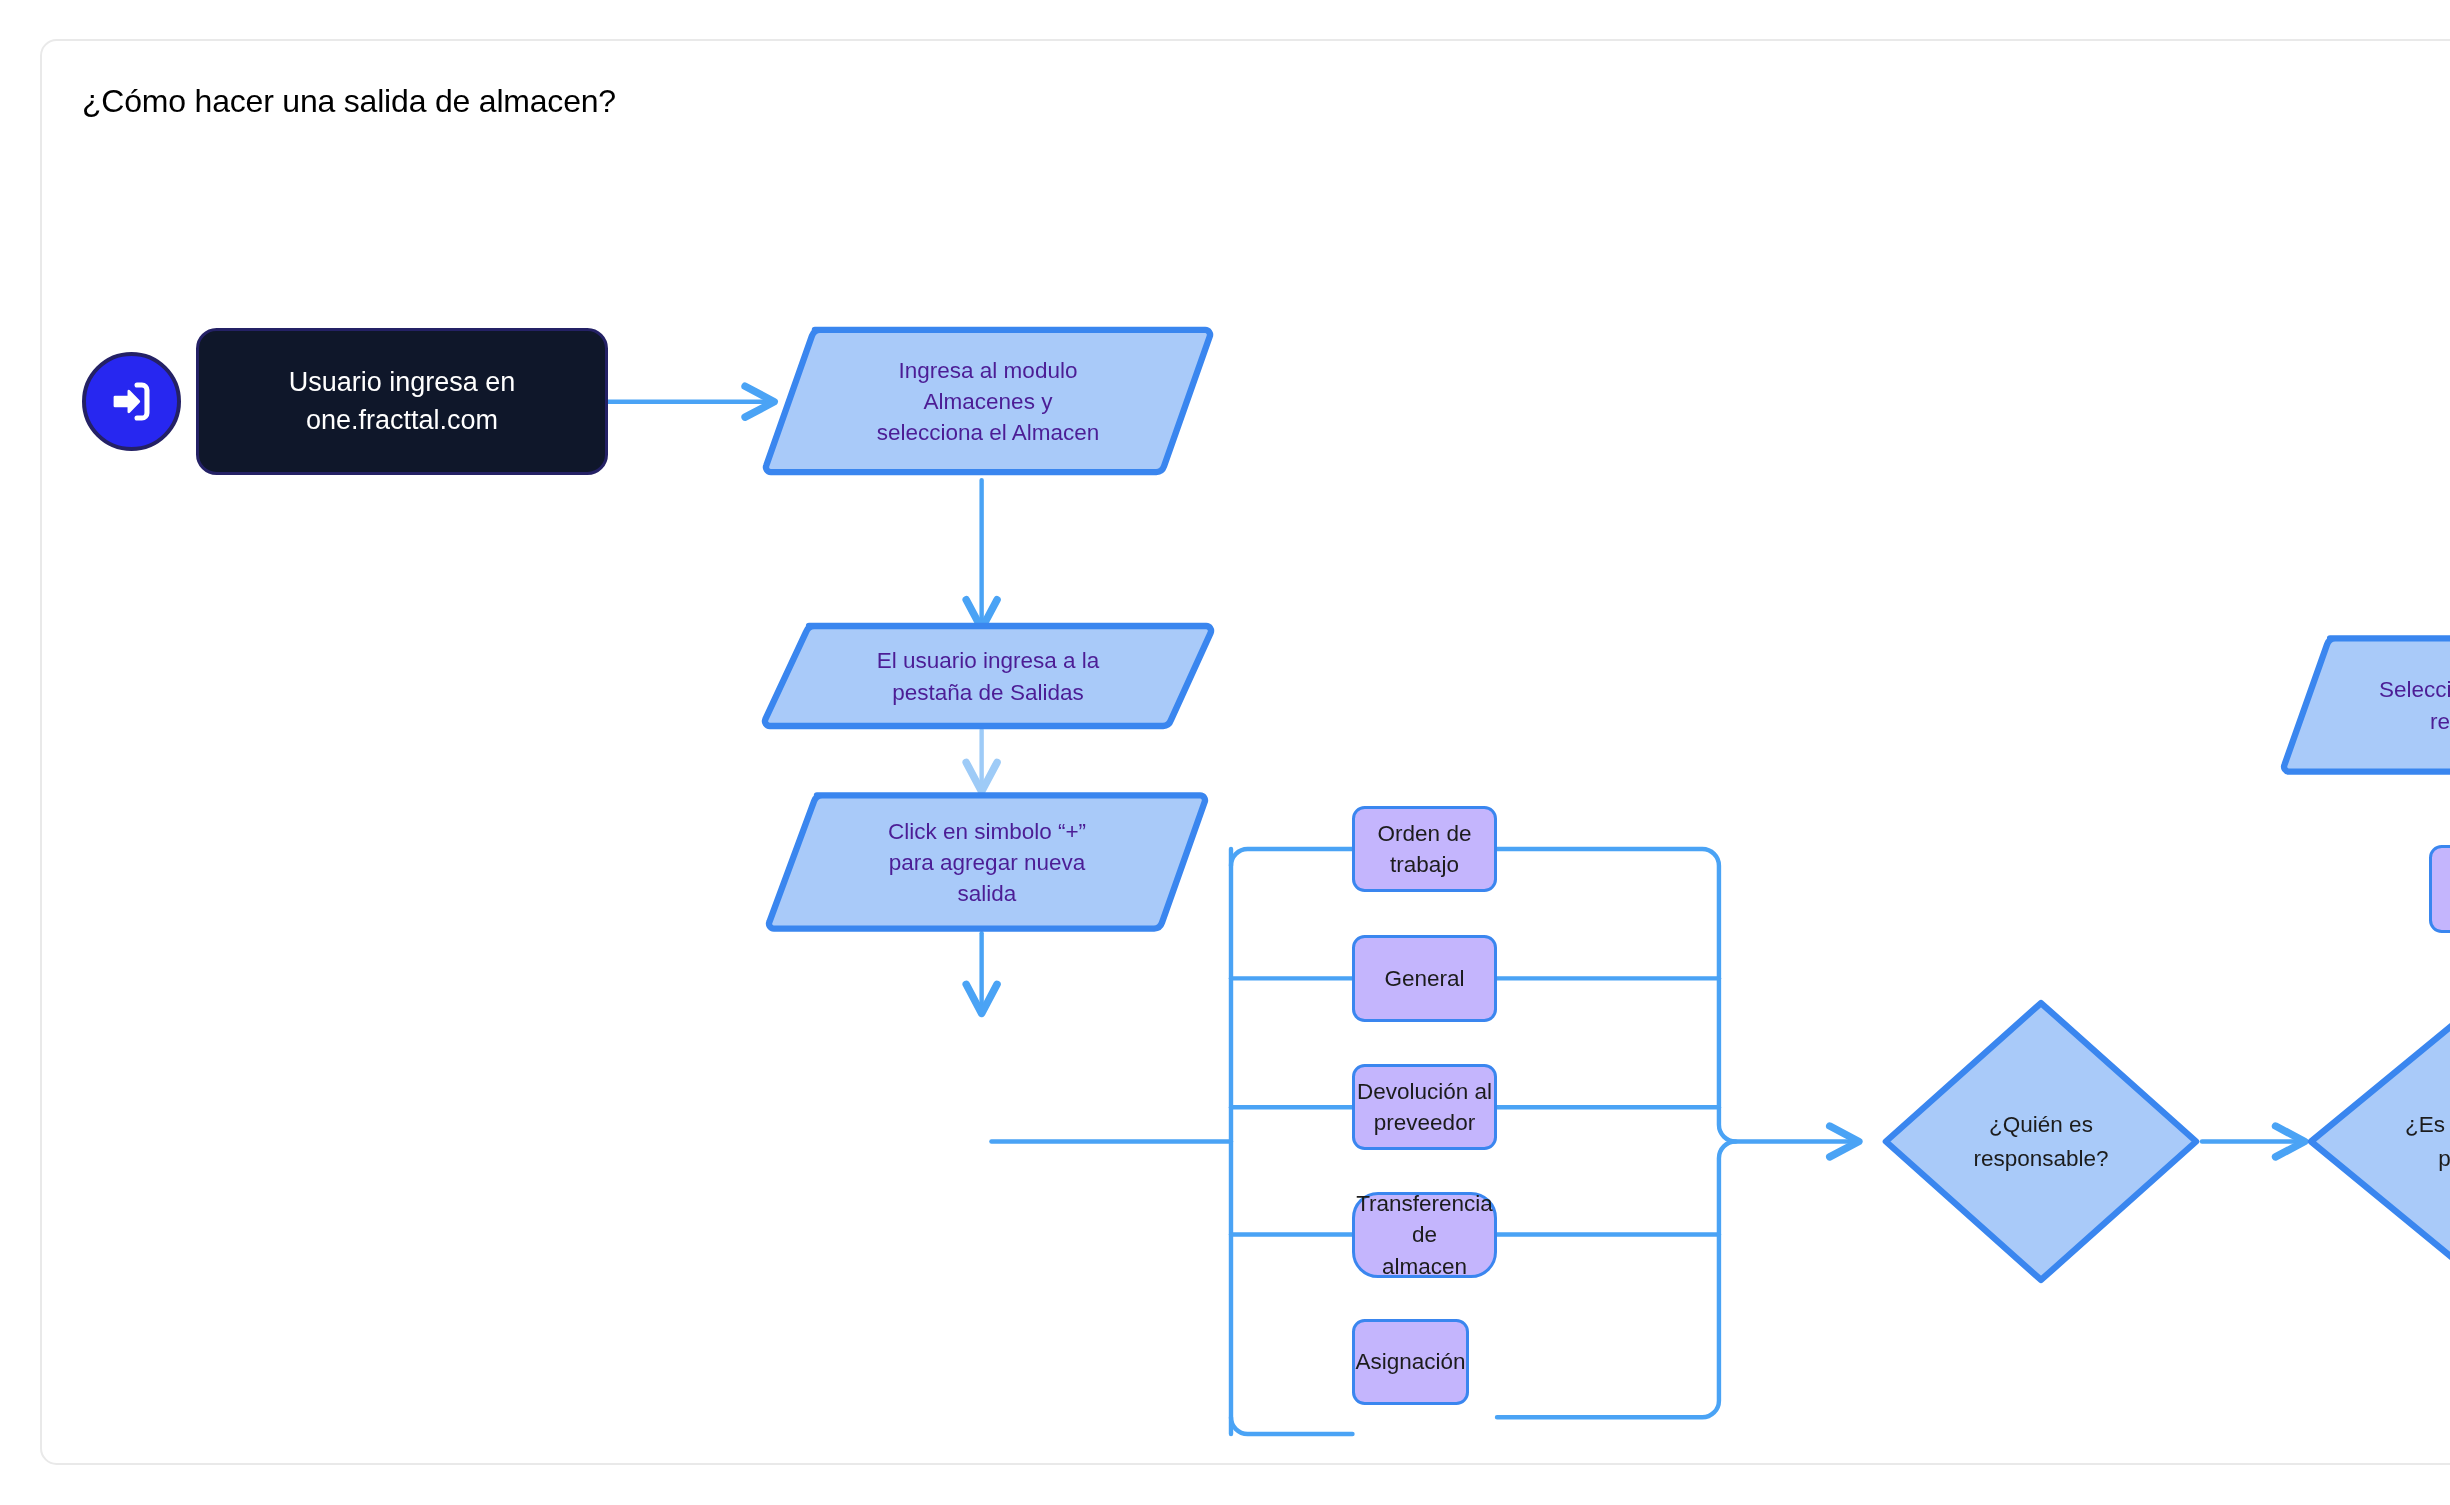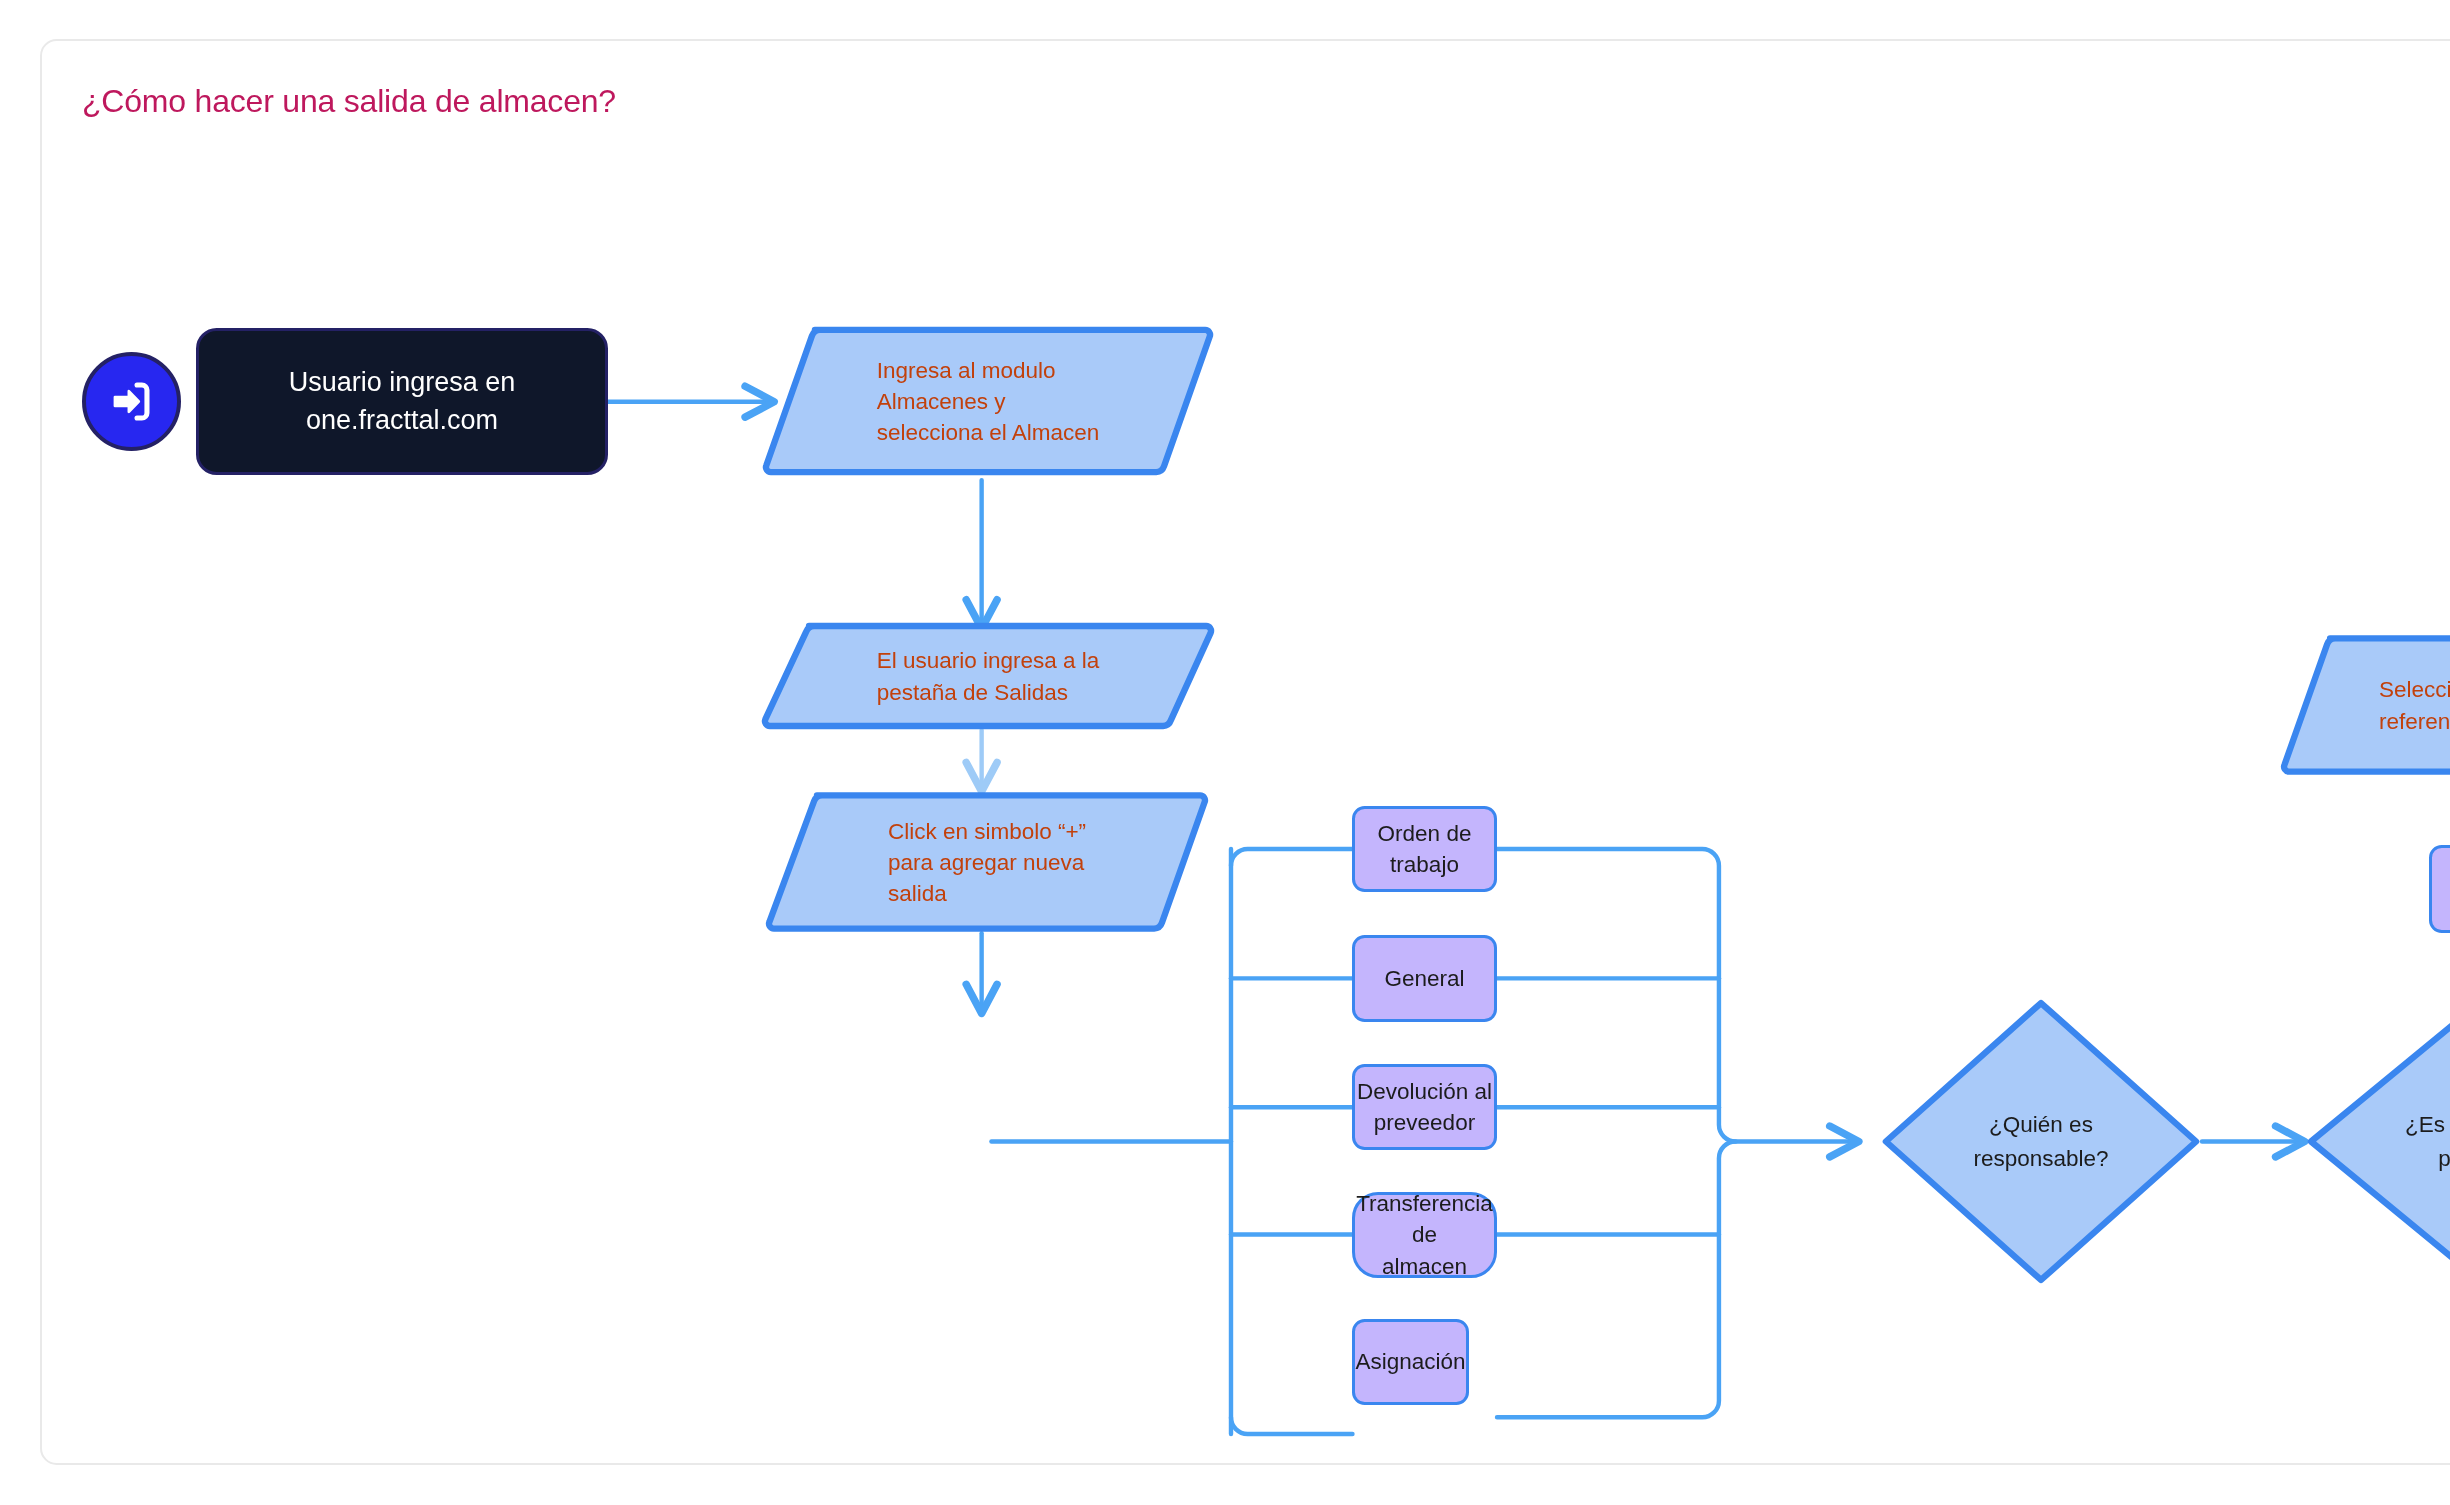--- a/index.html
+++ b/index.html
@@ -12,21 +12,21 @@
   #card{
     position:absolute;left:40px;top:39px;
     width:3158px;height:1426px;
     background:#ffffff;
     border:2px solid #e9e9e9;
     border-radius:16.7px;
     box-sizing:border-box;
   }
   #page-title{
     position:absolute;left:82px;top:83px;
-    font-size:32px;color:#be185d;letter-spacing:-0.2px;
+    font-size:32px;color:#000000;letter-spacing:-0.2px;
     white-space:nowrap;
   }
   #canvas{position:absolute;left:0;top:0;width:3238px;height:1505px;}
   svg.edges{position:absolute;left:0;top:0;width:3238px;height:1505px;pointer-events:none;}
 
   .node{position:absolute;box-sizing:border-box;display:flex;align-items:center;justify-content:center;text-align:center;}
   .node .lbl{white-space:pre-line;line-height:1.38;}
 
   
   .rr{border-radius:20.6px;}
@@ -44,22 +44,22 @@
   .proc{
     background:#c4b5fd;border:3.4px solid #3a86ef;color:#1c1c1c;
     border-radius:12.7px;font-size:22.5px;
   }
 
   
   .para{position:absolute;}
   .para svg{position:absolute;left:0;top:0;overflow:visible;}
   .para .lbl{
     position:absolute;left:0;top:0;width:100%;height:100%;
-    display:flex;align-items:center;justify-content:center;text-align:left;
-    color:#c2410c;font-size:22.5px;line-height:1.38;white-space:pre-line;
+    display:flex;align-items:center;justify-content:center;text-align:center;
+    color:#4c1d95;font-size:22.5px;line-height:1.38;white-space:pre-line;
     padding:0 19.6px;box-sizing:border-box;
   }
 
   
   .dia{position:absolute;}
   .dia svg{position:absolute;left:0;top:0;overflow:visible;}
   .dia .lbl{
     position:absolute;left:0;top:0;width:100%;height:100%;
     display:flex;align-items:center;justify-content:center;text-align:center;
     color:#1c1c1c;font-size:22.5px;line-height:1.5;white-space:pre-line;

